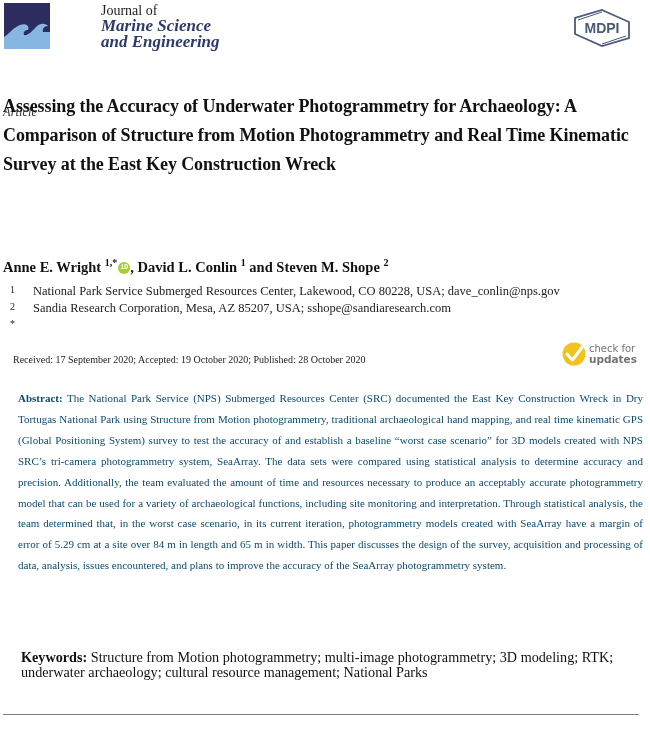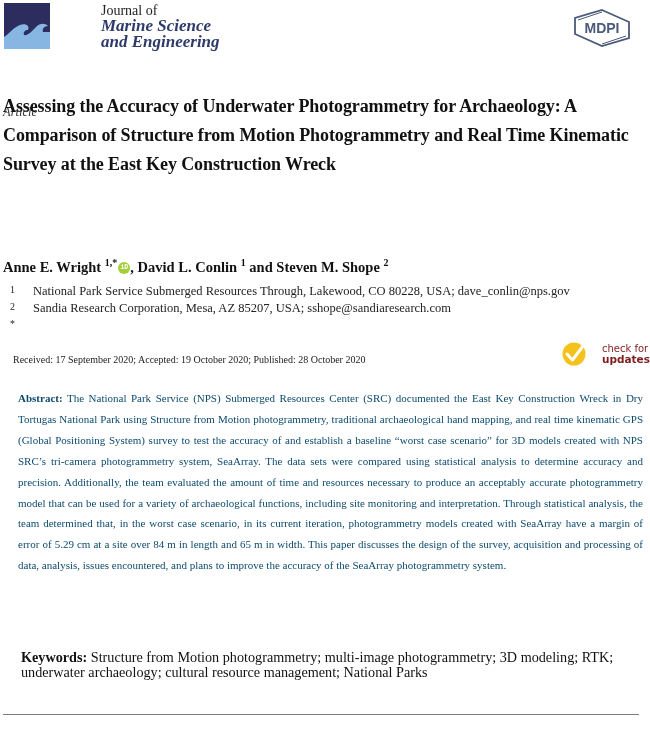--- a/index.html
+++ b/index.html
@@ -22,21 +22,21 @@
 
     .affils { position: absolute; left: 10px; top: 283px; font-size: 12.5px; color: #222; }
     .affil-row { display: flex; height: 17px; line-height: 17px; white-space: nowrap; }
     .affil-mark { width: 23px; font-size: 10px; line-height: 14px; }
     .affil-text { }
 
     .dates { position: absolute; left: 13px; top: 354px; font-size: 10px; color: #222; white-space: nowrap; }
 
     .check-updates { position: absolute; left: 562px; top: 342px; display: flex; align-items: center; }
     .check-circle { width: 24px; height: 24px; }
-    .check-text { margin-left: 16px; font-family: "DejaVu Sans", sans-serif; line-height: 11px; color: #7f1d1d; }
+    .check-text { margin-left: 3px; font-family: "DejaVu Sans", sans-serif; line-height: 11px; color: #737373; }
     .check-text .l1 { font-size: 10px; display: block; }
     .check-text .l2 { font-size: 10.5px; font-weight: bold; display: block; }
 
     .abstract { position: absolute; left: 13px; top: 383px; width: 625px; font-size: 11px; line-height: 20.9px; text-align: justify; color: #0c4a6e; margin: 5px; }
     .abstract b, .keywords b { font-weight: bold; }
 
     .keywords { position: absolute; left: 13px; top: 642px; width: 625px; font-size: 14.2px; line-height: 15px; color: #111; margin: 8px; }
 
     .divider { position: absolute; left: 3px; top: 714px; width: 636px; height: 0; border-top: 1.5px solid #7d7d7d; }
   </style>
@@ -73,21 +73,21 @@
   <sup>1,*</sup><span class="orcid">iD</span><span>, </span>
   <span>David L. Conlin</span>
   <sup>1</sup><span> and </span>
   <span>Steven M. Shope</span>
   <sup>2</sup>
 </div>
 
 <div class="affils">
   <div class="affil-row">
     <span class="affil-mark">1</span>
-    <span class="affil-text">National Park Service Submerged Resources Through, Lakewood, CO 80228, USA; dave_conlin@nps.gov</span>
+    <span class="affil-text">National Park Service Submerged Resources Center, Lakewood, CO 80228, USA; dave_conlin@nps.gov</span>
   </div>
   <div class="affil-row">
     <span class="affil-mark">2</span>
     <span class="affil-text">Sandia Research Corporation, Mesa, AZ 85207, USA; sshope@sandiaresearch.com</span>
   </div>
   <div class="affil-row">
     <span class="affil-mark">*</span>
   </div>
 </div>
 

